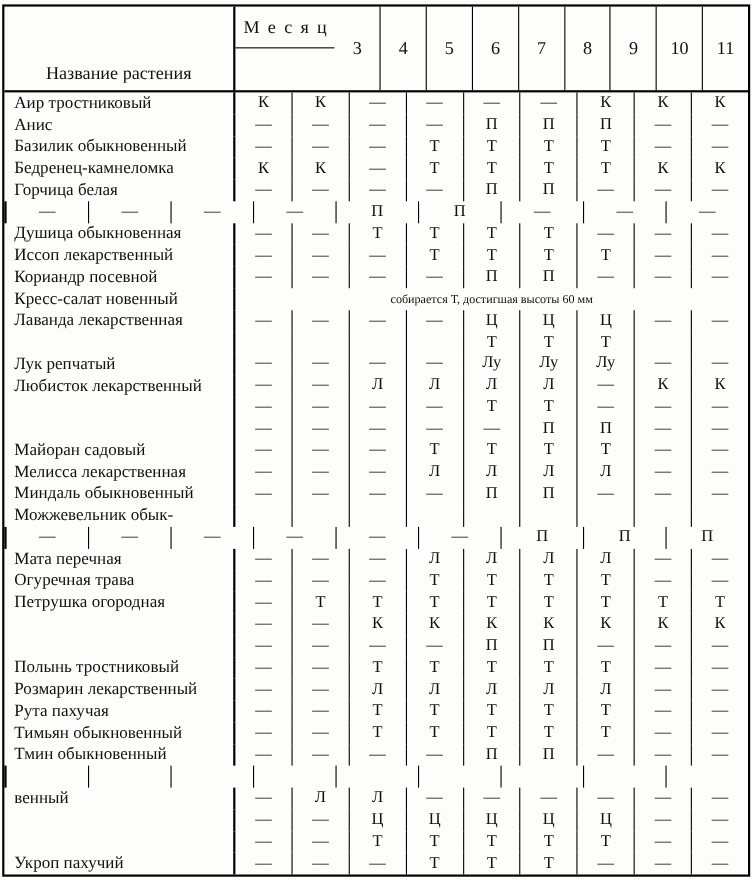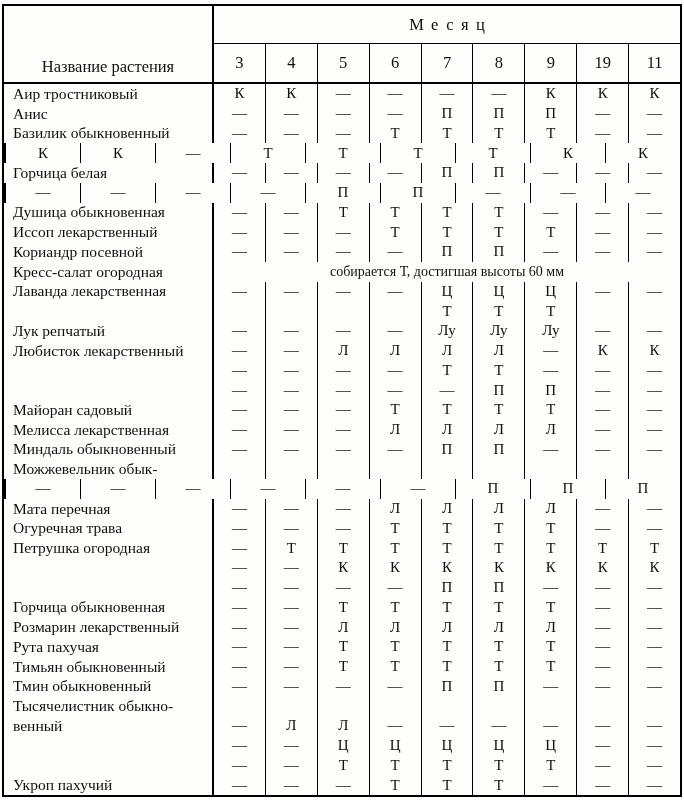--- a/index.html
+++ b/index.html
@@ -18,21 +18,21 @@
     background: #fdfdfc;
   }
   
   .hdr { display: flex; border-bottom: 2px solid #000; height: 78px; flex: 0 0 auto; }
   .hdr-name {
     width: 208px; flex: 0 0 208px;
     display: flex; align-items: center; justify-content: center;
     font-size: 16.5px;
     margin-top: 45px;
   }
-  .hdr-months { flex: 1; display: flex; flex-direction: column; border-left: 2px solid #000; }
+  .hdr-months { flex: 1; display: flex; flex-direction: row; border-left: 2px solid #000; }
   .month-label {
     height: 38px; flex: 0 0 38px;
     display: flex; align-items: center; justify-content: center;
     border-bottom: 1px solid #000;
     font-size: 16.5px; letter-spacing: 0.45em; text-indent: 0.45em;
   }
   .month-nums { flex: 1; display: flex; }
   .month-num {
     flex: 1; display: flex; align-items: center; justify-content: center;
     font-size: 16.5px; border-left: 1px solid #000;
@@ -49,41 +49,41 @@
   }
   .cells { flex: 1; display: flex; border-left: 2px solid #000; }
   .cell {
     flex: 1; display: flex; align-items: center; justify-content: center;
     font-size: 15px; border-left: 1px solid #000;
   }
   .cell:first-child { border-left: none; }
   .span-cell {
     flex: 1; display: flex; align-items: center; justify-content: center;
     border-left: 2px solid #000;
-    font-size: 14px;
+    font-size: 11px;
   }
 </style>
 </head>
 <body>
 
 <div class="page">
   <div class="tbl">
     <div class="hdr">
       <div class="hdr-name">Название растения</div>
       <div class="hdr-months">
         <div class="month-label">Месяц</div>
         <div class="month-nums" id="month-nums">
             <div class="month-num">3</div>
             <div class="month-num">4</div>
             <div class="month-num">5</div>
             <div class="month-num">6</div>
             <div class="month-num">7</div>
             <div class="month-num">8</div>
             <div class="month-num">9</div>
-            <div class="month-num">19</div>
+            <div class="month-num">10</div>
             <div class="month-num">11</div>
           </div>
       </div>
     </div>
     <div class="tbody" id="tbody">
         <div class="row">
           <div class="name-cell">Аир тростниковый</div>
           <div class="cells">
             <div class="cell">К</div>
             <div class="cell">К</div>
@@ -118,20 +118,21 @@
             <div class="cell">—</div>
             <div class="cell">Т</div>
             <div class="cell">Т</div>
             <div class="cell">Т</div>
             <div class="cell">Т</div>
             <div class="cell">—</div>
             <div class="cell">—</div>
           </div>
         </div>
         <div class="row">
+          <div class="name-cell">Бедренец-камнеломка</div>
           <div class="cells">
             <div class="cell">К</div>
             <div class="cell">К</div>
             <div class="cell">—</div>
             <div class="cell">Т</div>
             <div class="cell">Т</div>
             <div class="cell">Т</div>
             <div class="cell">Т</div>
             <div class="cell">К</div>
             <div class="cell">К</div>
@@ -200,21 +201,21 @@
             <div class="cell">—</div>
             <div class="cell">—</div>
             <div class="cell">П</div>
             <div class="cell">П</div>
             <div class="cell">—</div>
             <div class="cell">—</div>
             <div class="cell">—</div>
           </div>
         </div>
         <div class="row">
-          <div class="name-cell">Кресс-салат огородная</div>
+          <div class="name-cell">Кресс-салат новенный</div>
           <div class="span-cell">собирается Т, достигшая высоты 60 мм</div>
         </div>
         <div class="row">
           <div class="name-cell">Лаванда лекарственная</div>
           <div class="cells">
             <div class="cell">—</div>
             <div class="cell">—</div>
             <div class="cell">—</div>
             <div class="cell">—</div>
             <div class="cell">Ц</div>
@@ -427,21 +428,21 @@
             <div class="cell">—</div>
             <div class="cell">—</div>
             <div class="cell">П</div>
             <div class="cell">П</div>
             <div class="cell">—</div>
             <div class="cell">—</div>
             <div class="cell">—</div>
           </div>
         </div>
         <div class="row">
-          <div class="name-cell">Горчица обыкновенная</div>
+          <div class="name-cell">Полынь тростниковый</div>
           <div class="cells">
             <div class="cell">—</div>
             <div class="cell">—</div>
             <div class="cell">Т</div>
             <div class="cell">Т</div>
             <div class="cell">Т</div>
             <div class="cell">Т</div>
             <div class="cell">Т</div>
             <div class="cell">—</div>
             <div class="cell">—</div>
@@ -497,21 +498,20 @@
             <div class="cell">—</div>
             <div class="cell">—</div>
             <div class="cell">П</div>
             <div class="cell">П</div>
             <div class="cell">—</div>
             <div class="cell">—</div>
             <div class="cell">—</div>
           </div>
         </div>
         <div class="row">
-          <div class="name-cell">Тысячелистник обыкно-</div>
           <div class="cells">
             <div class="cell"></div>
             <div class="cell"></div>
             <div class="cell"></div>
             <div class="cell"></div>
             <div class="cell"></div>
             <div class="cell"></div>
             <div class="cell"></div>
             <div class="cell"></div>
             <div class="cell"></div>

